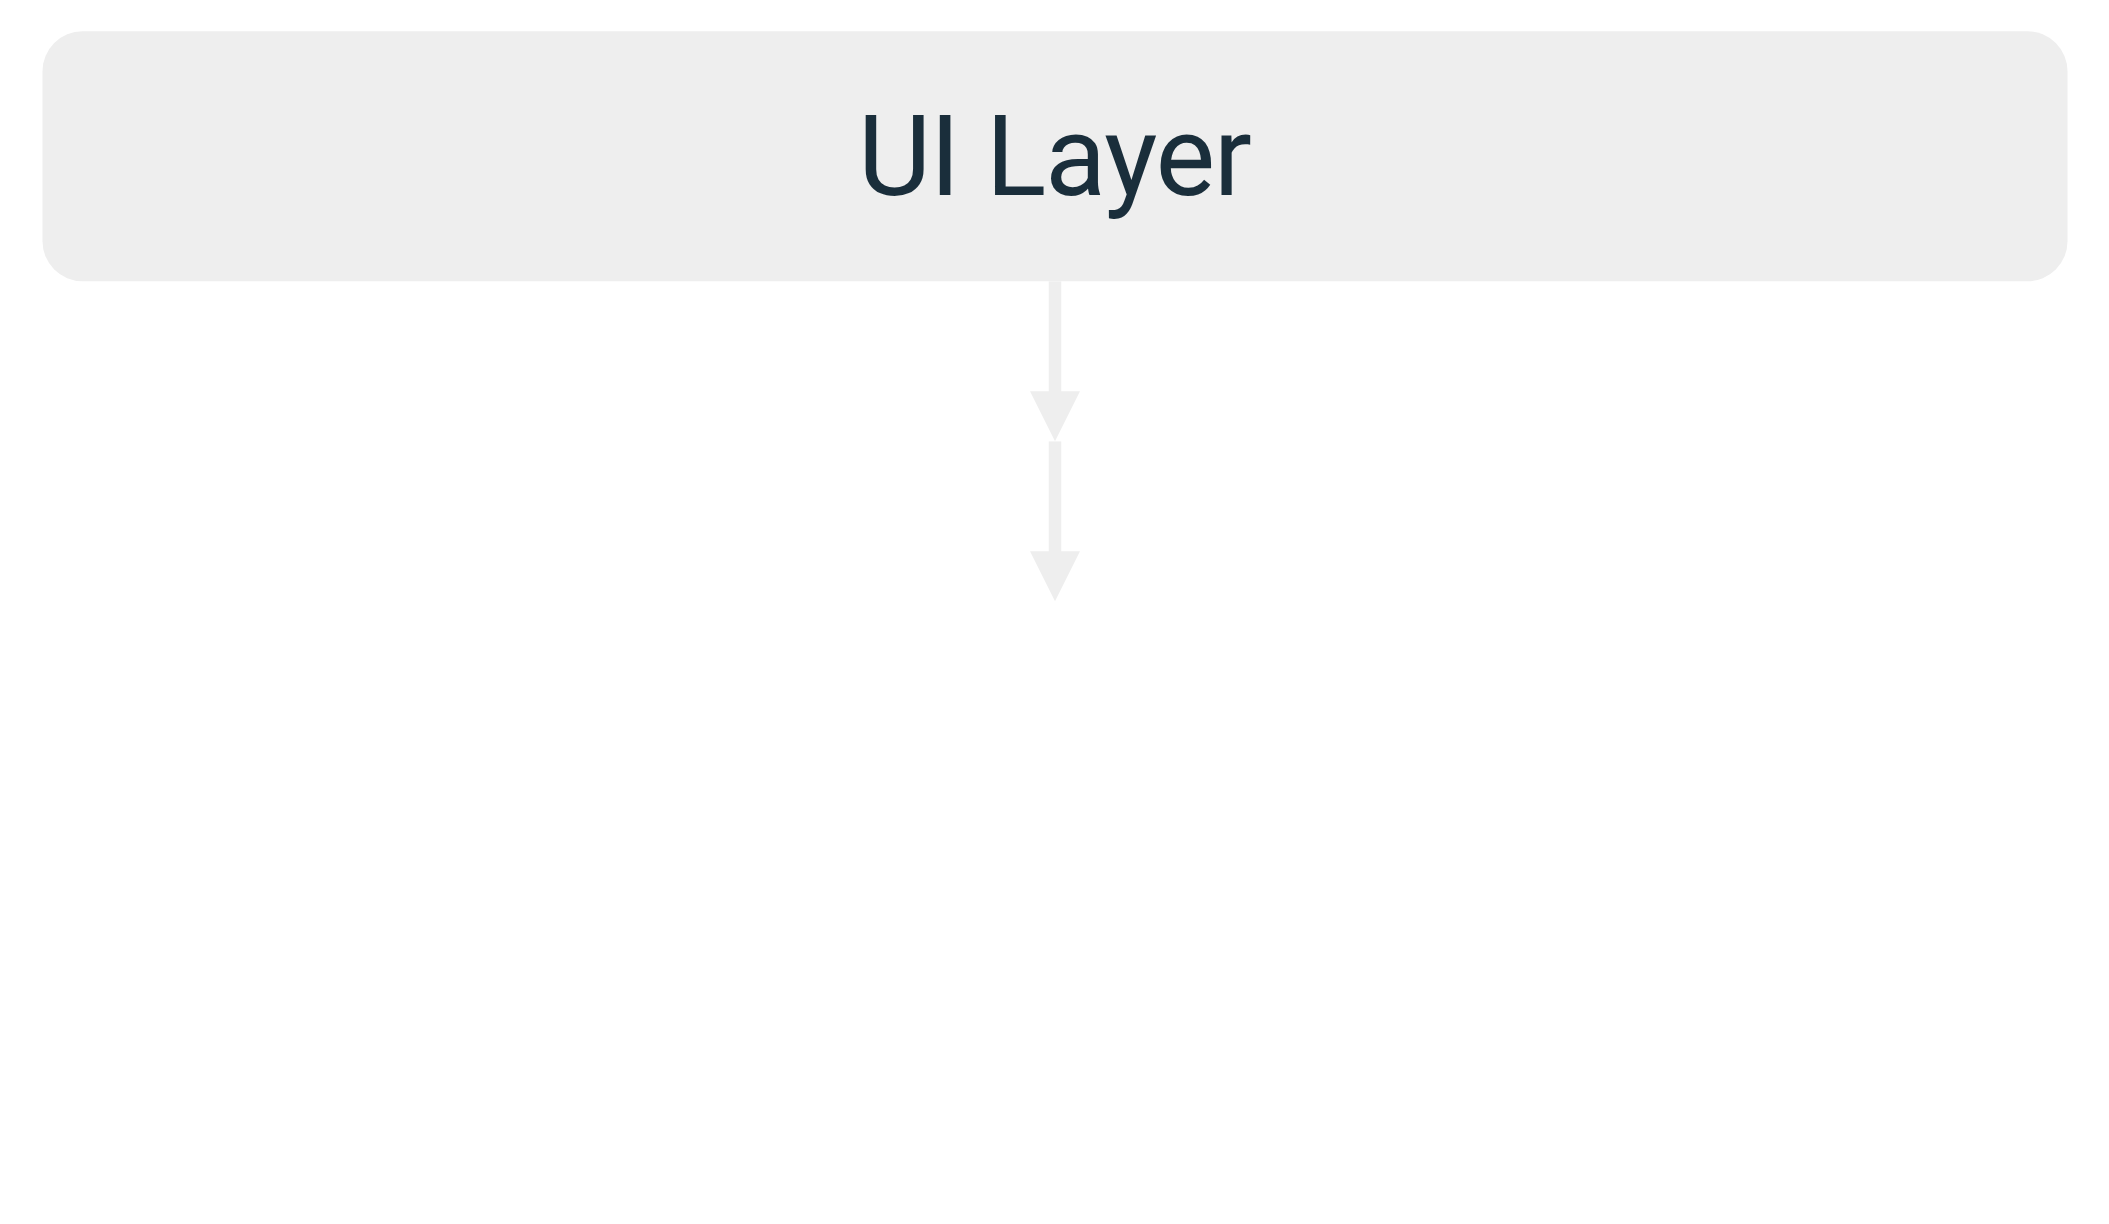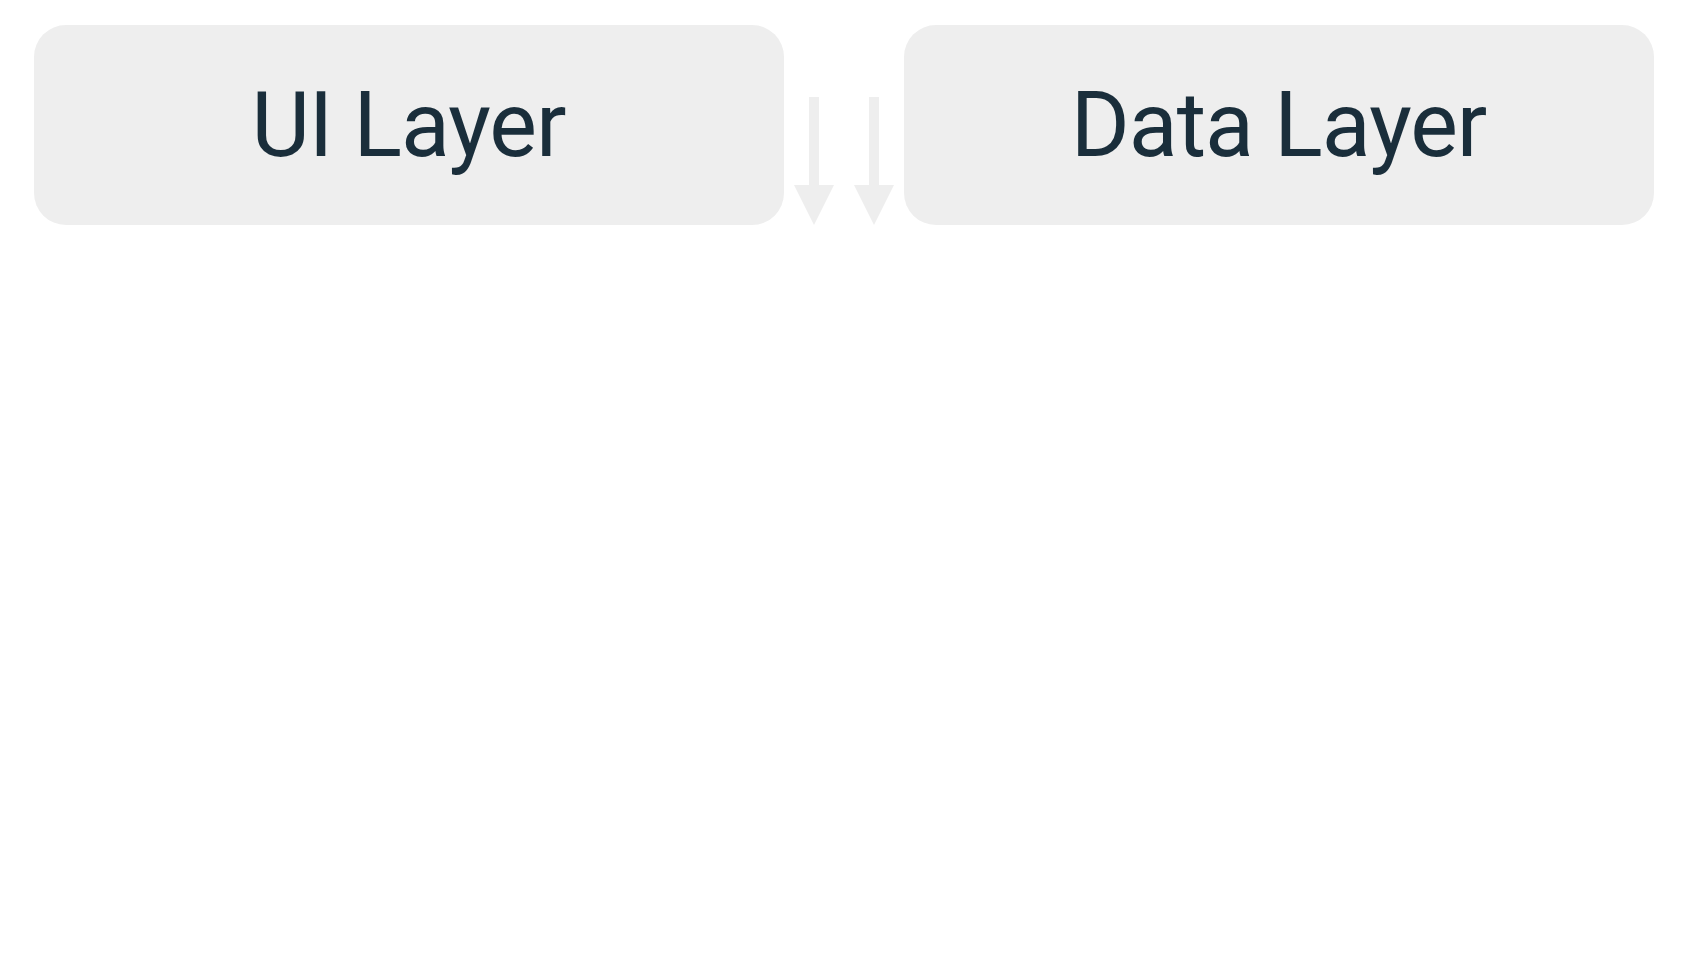--- a/index.html
+++ b/index.html
@@ -16,22 +16,22 @@
       display: flex;
       flex-direction: column;
       align-items: center;
       justify-content: flex-start;
       padding-top: 25px;
     }
     
     .diagram-container {
       width: 1620px;
       display: flex;
-      flex-direction: row;
-      align-items: flex-end;
+      flex-direction: column;
+      align-items: center;
     }
     
     .layer-box {
       width: 100%;
       height: 200px;
       border-radius: 32px;
       display: flex;
       align-items: center;
       justify-content: center;
       font-size: 90px;
@@ -79,17 +79,14 @@
   </div>
 
 
   <div class="arrow-container">
     <svg class="arrow-svg" viewBox="0 0 60 128">
       <line x1="30" y1="0" x2="30" y2="95" stroke="#eeeeee" stroke-width="10"></line>
       <polygon points="30,128 10,88 50,88" fill="#eeeeee"></polygon>
     </svg>
   </div>
 
-  <div class="layer-box layer-gray">
-    <span>Data Layer</span>
-  </div>
 
 </div>
 
 </body></html>

